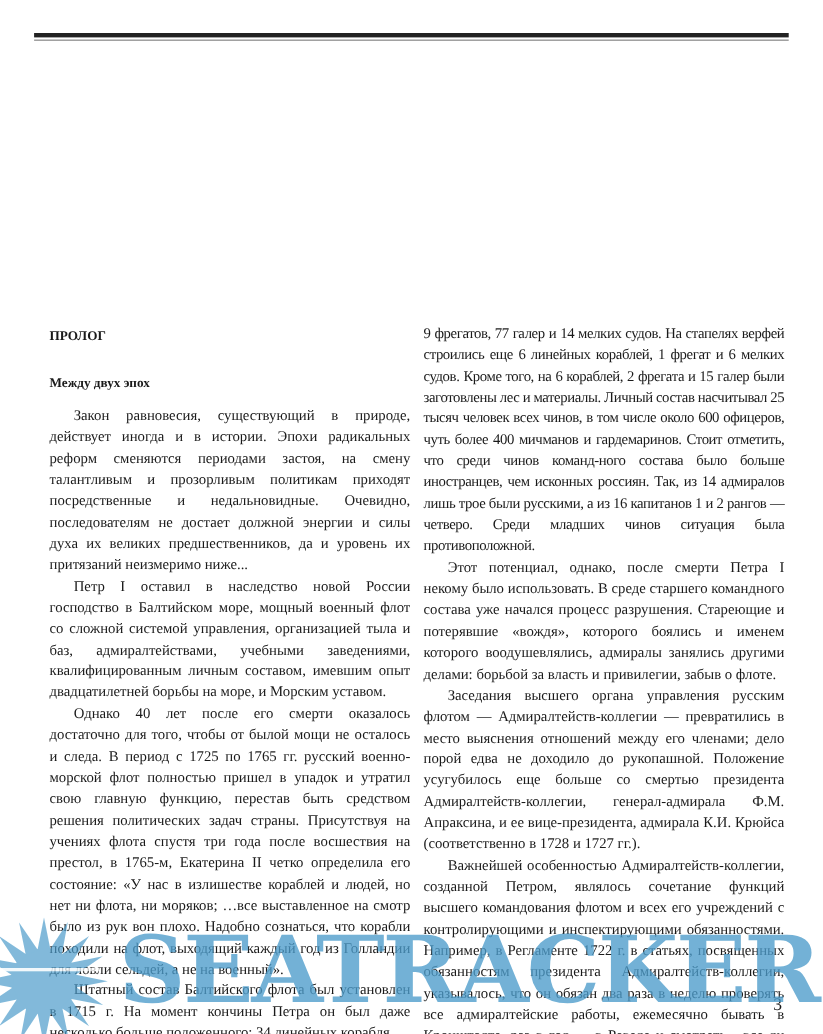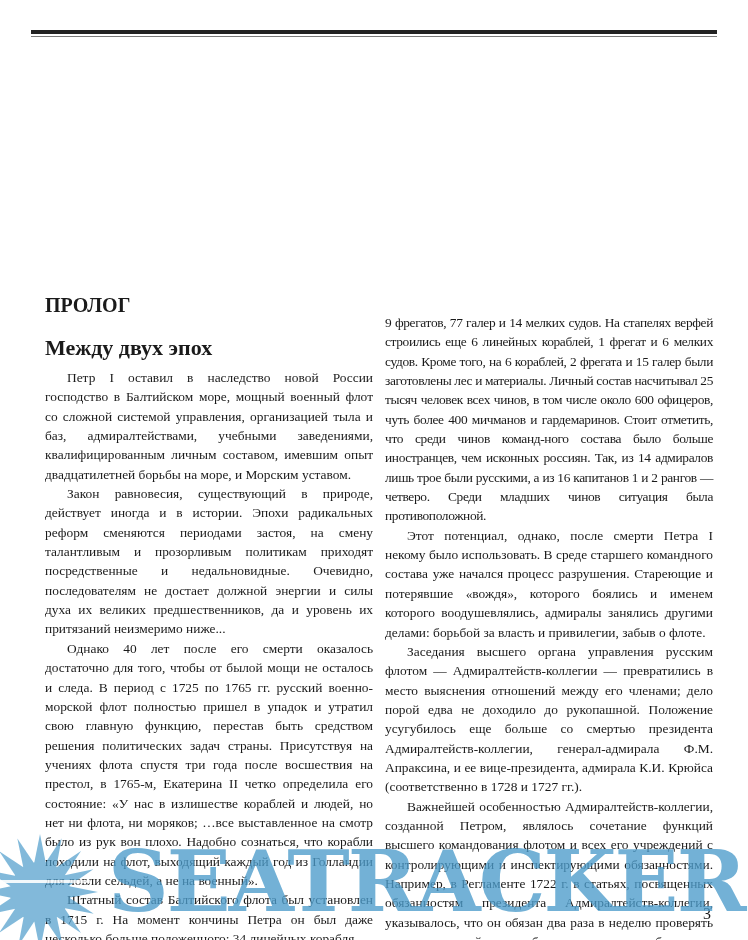--- a/index.html
+++ b/index.html
@@ -6,45 +6,45 @@
   body { width: 748px; height: 940px; position: relative; overflow: hidden;
          font-family: "Liberation Serif", "DejaVu Serif", serif; color: #1a1a1a; }
   .rule-wrap { position: absolute; left: 31px; top: 30px; width: 458px; }
   .rule-wrap .t { height: 4px; background: #222; }
   .rule-wrap .g { height: 2px; }
   .rule-wrap .b { height: 1px; background: #7a7a7a; }
   .col { position: absolute; top: 295px; width: 328px; font-size: 13.4px; line-height: 19.35px;
          text-align: justify; }
   .col-left { left: 45px; }
   .col-right { left: 385px; top: 293px; }
-  .chapter { font-weight: bold; font-size: 20px; margin: 0 0 23px 0; line-height: 20px; text-align: left; }
-  .section { font-weight: bold; font-size: 22px; margin: 0 0 10px 0; line-height: 20px; text-align: left; }
+  .chapter { font-weight: bold; font-size: 12px; margin: 0 0 23px 0; line-height: 20px; text-align: left; }
+  .section { font-weight: bold; font-size: 12px; margin: 0 0 10px 0; line-height: 20px; text-align: left; }
   .col p { margin: 0; text-indent: 22px; }
   .col p.noindent { text-indent: 0; }
-  .col-right p.dense { letter-spacing: -0.35px; word-spacing: -0.5px; margin-top: 20px; }
+  .col-right p.dense { letter-spacing: -0.35px; word-spacing: -0.5px; }
   .page-num { position: absolute; left: 703px; top: 905px; font-size: 16px; }
   .watermark { position: absolute; left: 0; top: 820px; width: 748px; height: 120px; pointer-events: none; opacity: 0.82; }
   .wm-text { position: absolute; left: 108px; top: 840px; font-family: "DejaVu Serif", serif;
              font-weight: bold; font-size: 84px; letter-spacing: -2px; color: #4c9ccb;
              opacity: 0.78; line-height: 84px; white-space: nowrap; pointer-events: none; }
 </style>
 </head>
 <body>
 
 <div class="rule-wrap" style="width:686px;">
   <div class="t"></div>
   <div class="g"></div>
   <div class="b"></div>
 </div>
 
 <div class="col col-left">
   <div class="chapter">ПРОЛОГ</div>
   <div class="section">Между двух эпох</div>
+  <p>Закон равновесия, существующий в природе, действует иногда и в истории. Эпохи радикальных реформ сменяются периодами застоя, на смену талантливым и прозорливым политикам приходят посредственные и недальновидные. Очевидно, последователям не достает должной энергии и силы духа их великих предшественников, да и уровень их притязаний неизмеримо ниже...</p>
   <p>Петр I оставил в наследство новой России господство в Балтийском море, мощный военный флот со сложной системой управления, организацией тыла и баз, адмиралтействами, учебными заведениями, квалифицированным личным составом, имевшим опыт двадцатилетней борьбы на море, и Морским уставом.</p>
-  <p>Закон равновесия, существующий в природе, действует иногда и в истории. Эпохи радикальных реформ сменяются периодами застоя, на смену талантливым и прозорливым политикам приходят посредственные и недальновидные. Очевидно, последователям не достает должной энергии и силы духа их великих предшественников, да и уровень их притязаний неизмеримо ниже...</p>
   <p>Однако 40 лет после его смерти оказалось достаточно для того, чтобы от былой мощи не осталось и следа. В период с 1725 по 1765 гг. русский военно-морской флот полностью пришел в упадок и утратил свою главную функцию, перестав быть средством решения политических задач страны. Присутствуя на учениях флота спустя три года после восшествия на престол, в 1765-м, Екатерина II четко определила его состояние: «У нас в излишестве кораблей и людей, но нет ни флота, ни моряков; …все выставленное на смотр было из рук вон плохо. Надобно сознаться, что корабли походили на флот, выходящий каждый год из Голландии для ловли сельдей, а не на военный».</p>
   <p>Штатный состав Балтийского флота был установлен в 1715 г. На момент кончины Петра он был даже несколько больше положенного: 34 линейных корабля,</p>
 </div>
 
 <div class="col col-right">
   <p class="noindent dense">9 фрегатов, 77 галер и 14 мелких судов. На стапелях верфей строились еще 6 линейных кораблей, 1 фрегат и 6 мелких судов. Кроме того, на 6 кораблей, 2 фрегата и 15 галер были заготовлены лес и материалы. Личный состав насчитывал 25 тысяч человек всех чинов, в том числе около 600 офицеров, чуть более 400 мичманов и гардемаринов. Стоит отметить, что среди чинов команд-ного состава было больше иностранцев, чем исконных россиян. Так, из 14 адмиралов лишь трое были русскими, а из 16 капитанов 1 и 2 рангов — четверо. Среди младших чинов ситуация была противоположной.</p>
   <p>Этот потенциал, однако, после смерти Петра I некому было использовать. В среде старшего командного состава уже начался процесс разрушения. Стареющие и потерявшие «вождя», которого боялись и именем которого воодушевлялись, адмиралы занялись другими делами: борьбой за власть и привилегии, забыв о флоте.</p>
   <p>Заседания высшего органа управления русским флотом — Адмиралтейств-коллегии — превратились в место выяснения отношений между его членами; дело порой едва не доходило до рукопашной. Положение усугубилось еще больше со смертью президента Адмиралтейств-коллегии, генерал-адмирала Ф.М. Апраксина, и ее вице-президента, адмирала К.И. Крюйса (соответственно в 1728 и 1727 гг.).</p>
   <p>Важнейшей особенностью Адмиралтейств-коллегии, созданной Петром, являлось сочетание функций высшего командования флотом и всех его учреждений с контролирующими и инспектирующими обязанностями. Например, в Регламенте 1722 г. в статьях, посвященных обязанностям президента Адмиралтейств-коллегии, указывалось, что он обязан два раза в неделю проверять все адмиралтейские работы, ежемесячно бывать в Кронштадте, раз в год — в Ревеле и смотреть, «все ли идет по Регламенту и нет ли какой</p>
 </div>

